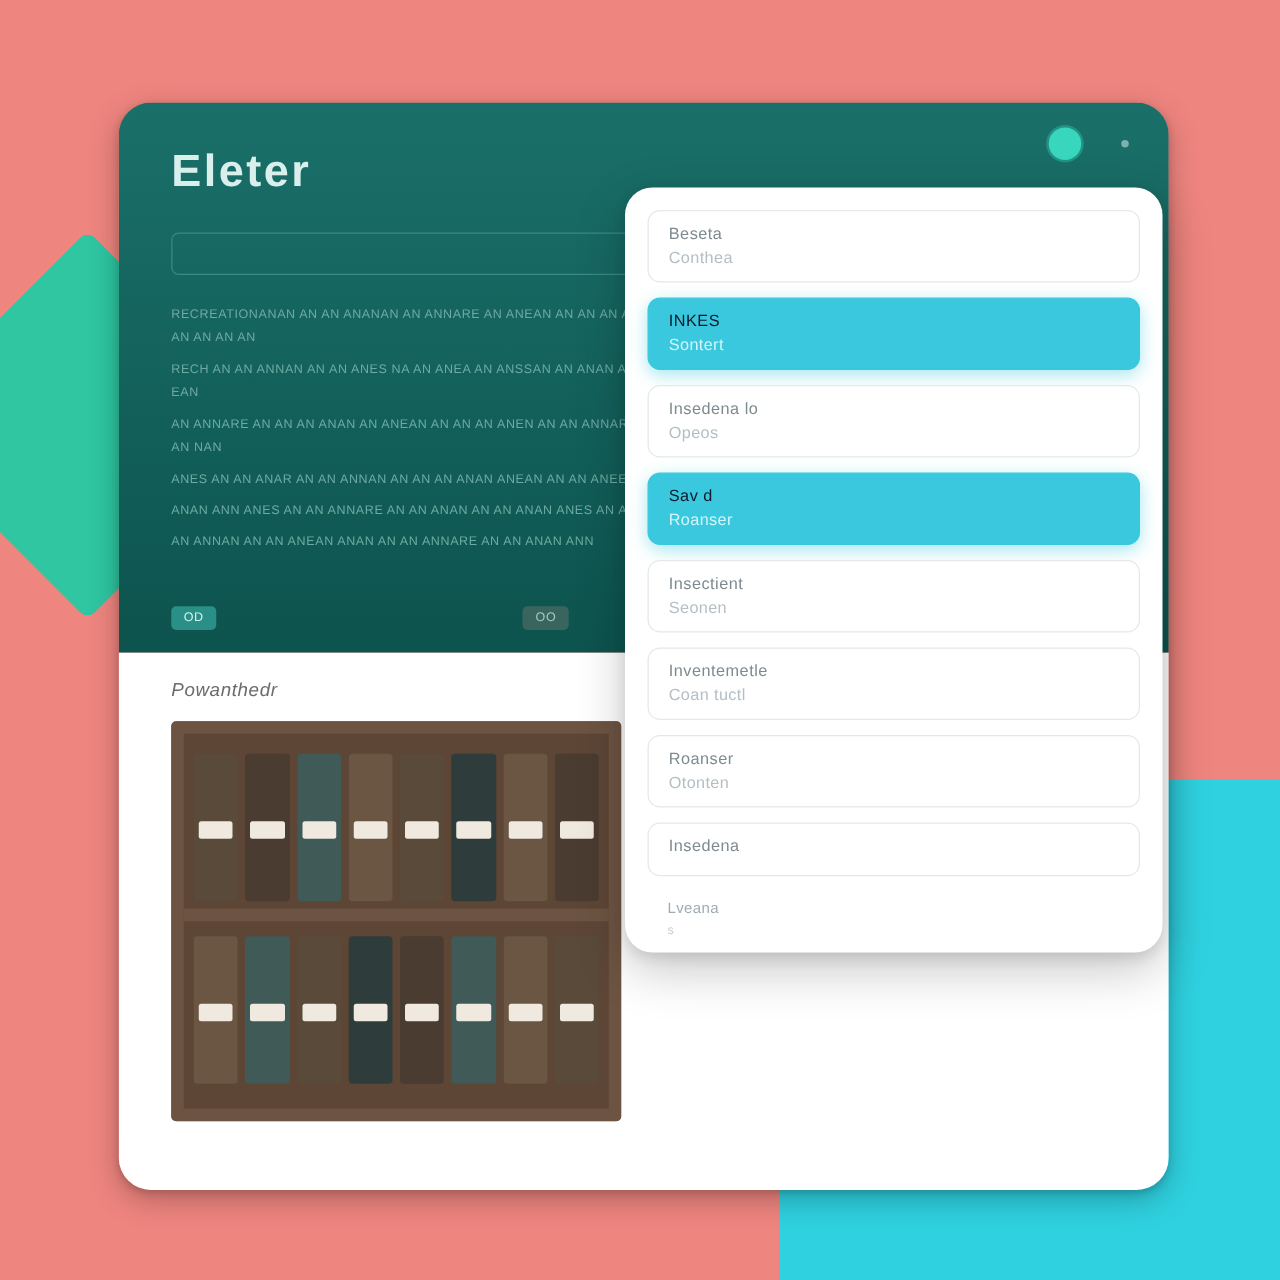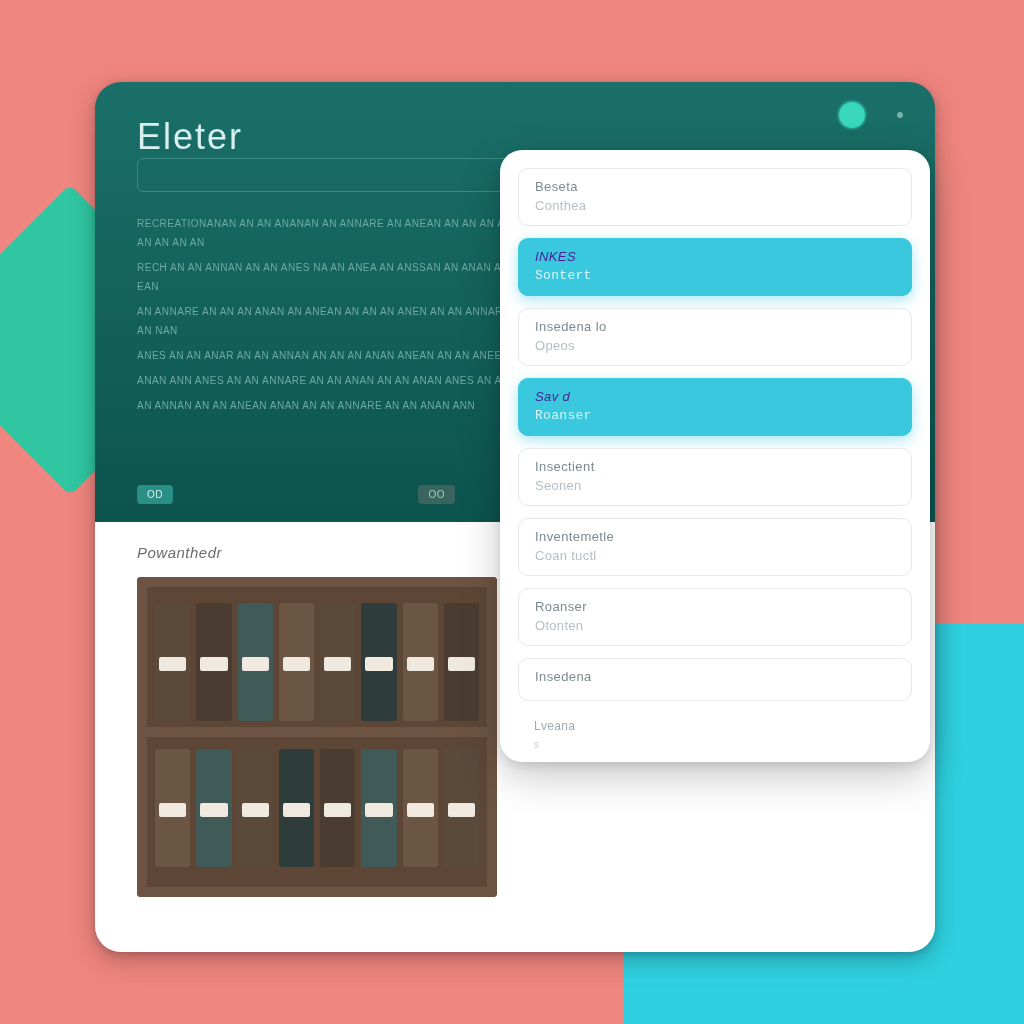--- a/index.html
+++ b/index.html
@@ -42,23 +42,24 @@
   .hero {
     background: #0f5b56;
     background: linear-gradient(180deg,#1a7069 0%,#0d534e 100%);
     color: #cfe9e5;
     padding: 34px 42px 22px 42px;
     height: 440px;
     position: relative;
   }
   .app-title {
     font-size: 36px;
-    font-weight: 400;
+    font-weight: 700;
     letter-spacing: 2px;
     color: #d8efec;
+    margin-bottom: 28px;
   }
   .avatar {
     position: absolute;
     right: 70px; top: 20px;
     width: 26px; height: 26px;
     border-radius: 50%;
     background: #37d6bd;
     box-shadow: 0 0 0 2px rgba(55,214,189,0.35);
   }
   .menu-dot {
@@ -191,22 +192,22 @@
   .panel-item .pi-sub {
     font-size: 13px;
     color: #b3bfc4;
     letter-spacing: 0.3px;
   }
   .panel-item.highlight {
     background: #39c8dd;
     border-color: #39c8dd;
     box-shadow: 0 4px 14px rgba(57,200,221,0.45);
   }
-  .panel-item.highlight .pi-title { color: #4c1d95; font-weight: 500; font-style: italic; }
-  .panel-item.highlight .pi-sub { color: #d4f5fa; font-family: Liberation Mono, monospace; }
+  .panel-item.highlight .pi-title { color: #0f172a; font-weight: 500; }
+  .panel-item.highlight .pi-sub { color: #d4f5fa; }
   .panel-trailing {
     padding: 6px 16px 2px 16px;
   }
   .panel-trailing .pi-title {
     font-size: 12px; color: #9eacb2; letter-spacing: 0.3px; margin-bottom: 6px;
   }
   .panel-trailing .pi-sub {
     font-size: 10px; color: #c4cfd4;
   }
 </style>

